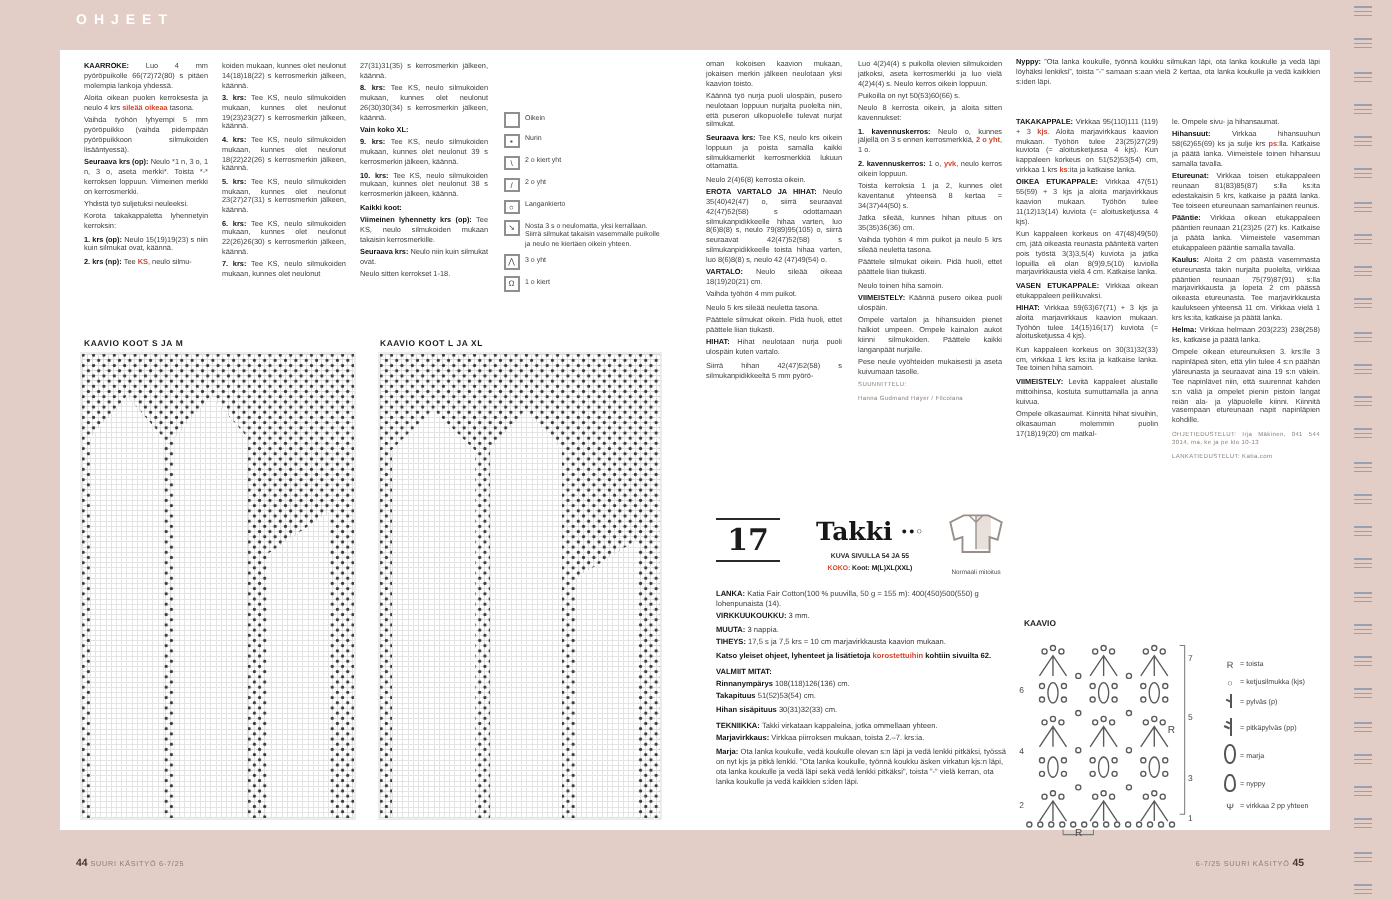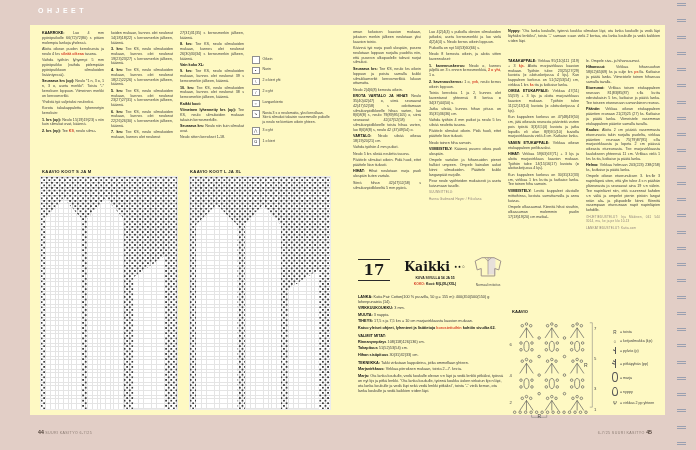--- a/index.html
+++ b/index.html
@@ -1,18 +1,18 @@
 <!DOCTYPE html>
 <html><head>
 <meta charset="utf-8">
 <style>
   html,body{margin:0;padding:0;}
   #stage{position:relative;width:696px;height:450px;background:#e2cec6;overflow:hidden;
          font-family:"Liberation Sans",sans-serif;color:#3b3b3b;}
-  .spread{position:absolute;left:30px;top:25px;width:635px;height:390px;background:#fef9c3;}
+  .spread{position:absolute;left:30px;top:25px;width:635px;height:390px;background:#ffffff;}
   .section-header{position:absolute;left:38px;top:7px;font-size:7px;font-weight:bold;
          letter-spacing:3.5px;color:#fff;}
   
   .col{position:absolute;overflow:hidden;font-size:3.7px;line-height:1.3;color:#3e3e3e;text-align:justify;}
   .col p{margin:0 0 1.6px;}
   .run-b{font-weight:bold;color:#151515;}
   .run-rr{font-weight:bold;color:#d6452c;}
   .run-i{font-size:3px;color:#8b7f78;letter-spacing:0.2px;}
   
   .legend{position:absolute;left:252px;top:56px;width:78px;}
@@ -225,21 +225,21 @@
         <p><span class="run-b">Kaulus: </span><span>Aloita 2 cm päästä vasemmasta etureunasta takin nurjalta puolelta, virkkaa pääntien reunaan 75(79)87(91) s:lla marjavirkkausta ja lopeta 2 cm päässä oikeasta etureunasta. Tee marjavirkkausta kaulukseen yhteensä 11 cm. Virkkaa vielä 1 krs ks:ita, katkaise ja päätä lanka.</span></p>
         <p><span class="run-b">Helma: </span><span>Virkkaa helmaan 203(223) 238(258) ks, katkaise ja päätä lanka.</span></p>
         <p><span>Ompele oikean etureunuksen 3. krs:lle 3 napinläpeä siten, että ylin tulee 4 s:n päähän yläreunasta ja seuraavat aina 19 s:n välein. Tee napinlävet niin, että suurennat kahden s:n väliä ja ompelet pienin pistoin langat reiän ala- ja yläpuolelle kiinni. Kiinnitä vasempaan etureunaan napit napinläpien kohdille.</span></p>
         <p><span class="run-i">OHJETIEDUSTELUT: Irja Mäkinen, 041 544 3014, ma, ke ja pe klo 10-13</span></p>
         <p><span class="run-i">LANKATIEDUSTELUT: Katia.com</span></p>
       </div>
 
     <div class="pattern" style="left:322px;top:228px;">
       <div class="pat-num">17</div>
       <div class="pat-title-wrap">
-        <span class="pat-title">Kaikki</span>
+        <span class="pat-title">Takki</span>
         <span class="pat-dots">●●○</span>
         <div class="pat-photo">KUVA SIVULLA 54 JA 55</div>
         <div class="pat-koko"><span class="run-rr">KOKO: </span><span class="run-b">Koot: M(L)XL(XXL)</span></div>
       </div>
       <div class="pat-fit">
         <svg viewBox="0 0 50 34" width="34" height="23">
           <path d="M25,4 h9 l2,1 v24 h-11 z" fill="#e7e0db" stroke="none"></path>
           <path d="M16,4 h18 l10,5 -3,13 -6,-2 v11 h-20 v-11 l-6,2 -3,-13 z" fill="none" stroke="#9a8f88" stroke-width="1.4"></path>
           <path d="M25,4 v25 M20,4 l5,5 5,-5" fill="none" stroke="#9a8f88" stroke-width="1"></path>
         </svg>

